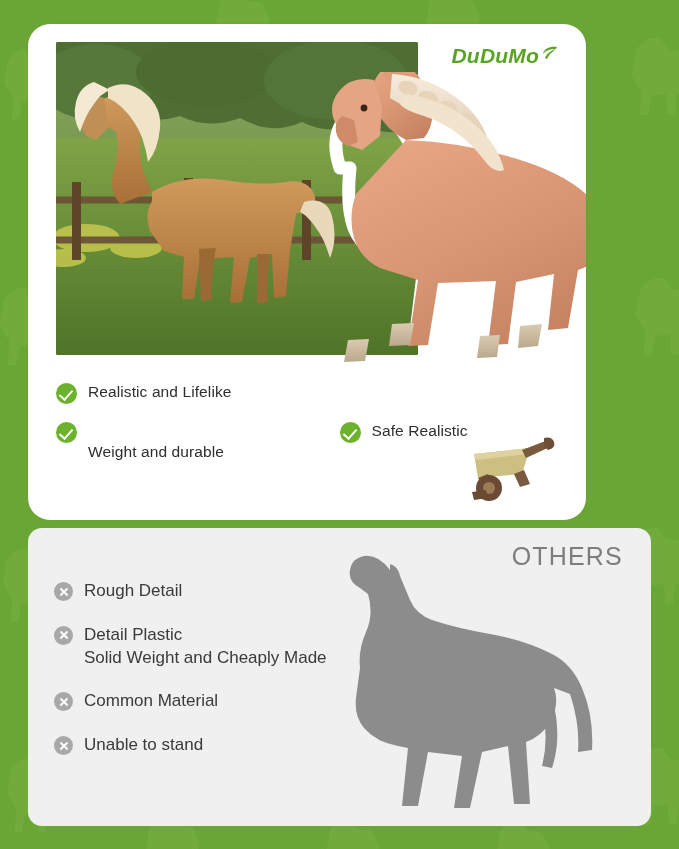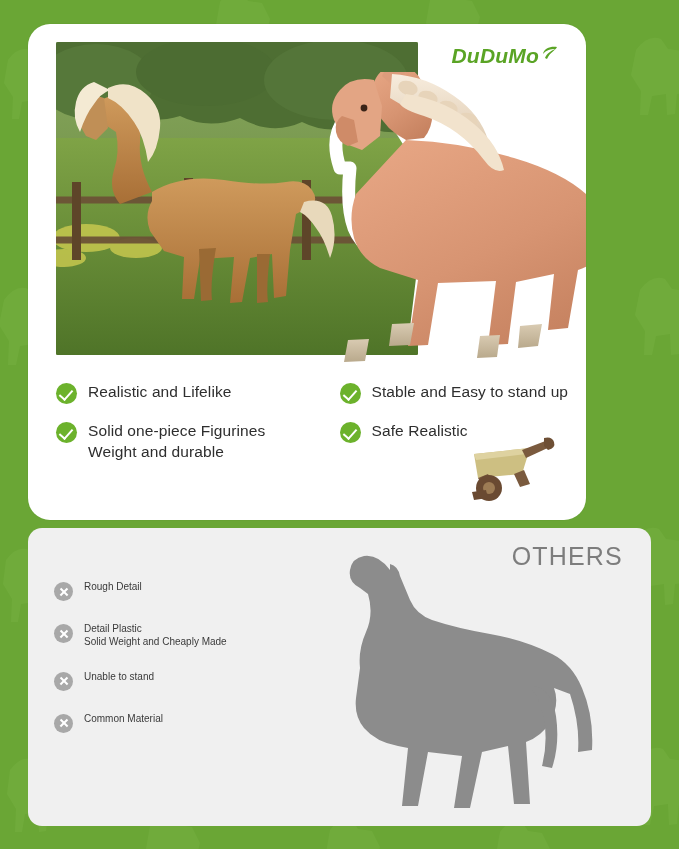--- a/index.html
+++ b/index.html
@@ -158,21 +158,21 @@
   .x-icon::before, .x-icon::after {
     content: "";
     position: absolute;
     left: 4.5px; top: 8.5px;
     width: 10px; height: 2.2px;
     background: #ffffff;
   }
   .x-icon::before { transform: rotate(45deg); }
   .x-icon::after { transform: rotate(-45deg); }
   .con-text {
-    font-size: 10px;
+    font-size: 17px;
     color: #3a3a3a;
     line-height: 1.34;
   }
 </style>
 </head>
 <body>
 
 <div class="page">
 
   <div class="bg-pattern">
@@ -315,30 +315,26 @@
         <path d="M92 268 l21 -1 -4 22 -21 1 z" fill="url(#thoof)"></path>
       </svg>
     </div>
 
     <div class="features">
       <div class="feature-row">
         <div class="feature">
           <span class="check-icon"></span>
           <span class="feature-text">Realistic and Lifelike</span>
         </div>
-        <div class="feature">
-          <span class="check-icon"></span>
-          <span class="feature-text">Stable and Easy to stand up</span>
-        </div>
       </div>
       <div class="feature-row">
         <div class="feature">
           <span class="check-icon"></span>
           <span class="feature-text">
-            <span>Solid one-piece Figurines</span><br>
+            <br>
             <span>Weight and durable</span>
           </span>
         </div>
         <div class="feature">
           <span class="check-icon"></span>
           <span class="feature-text">Safe Realistic</span>
         </div>
       </div>
     </div>
 
@@ -374,22 +370,22 @@
       </div>
       <div class="con">
         <span class="x-icon"></span>
         <span class="con-text">
           <span>Detail Plastic</span><br>
           <span>Solid Weight and Cheaply Made</span>
         </span>
       </div>
       <div class="con">
         <span class="x-icon"></span>
-        <span class="con-text">Unable to stand</span>
+        <span class="con-text">Common Material</span>
       </div>
       <div class="con">
         <span class="x-icon"></span>
-        <span class="con-text">Common Material</span>
+        <span class="con-text">Unable to stand</span>
       </div>
     </div>
   </div>
 
 </div>
 
 </body></html>

